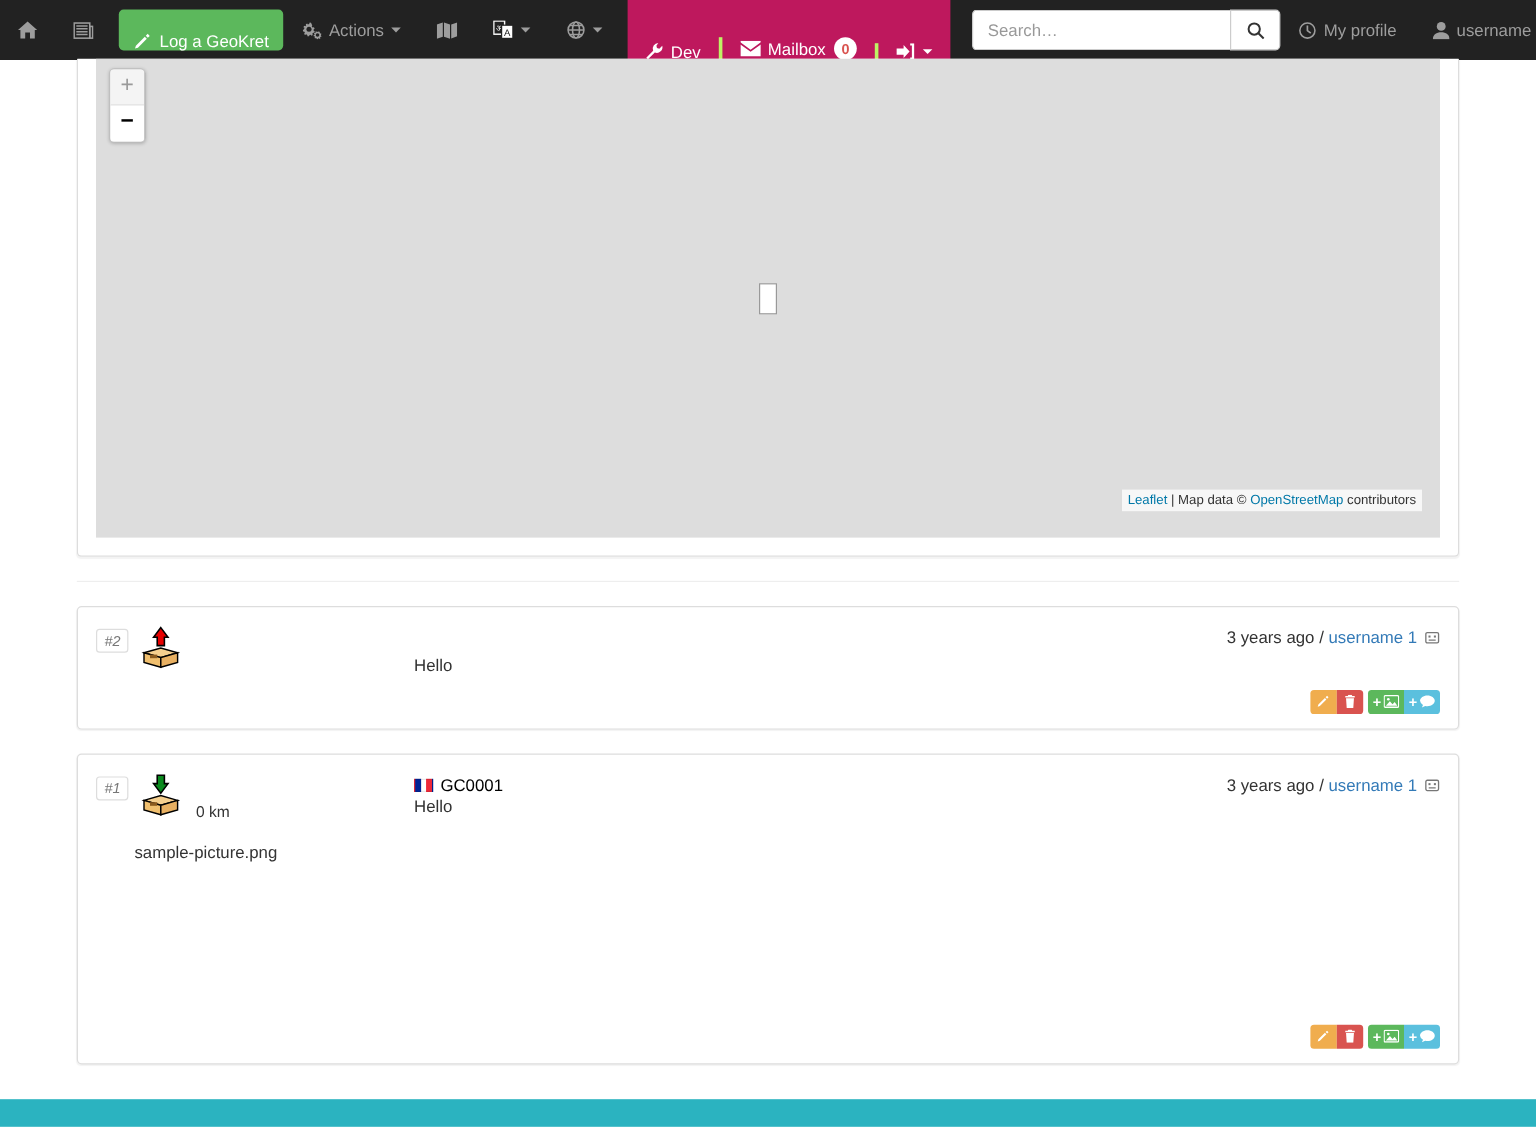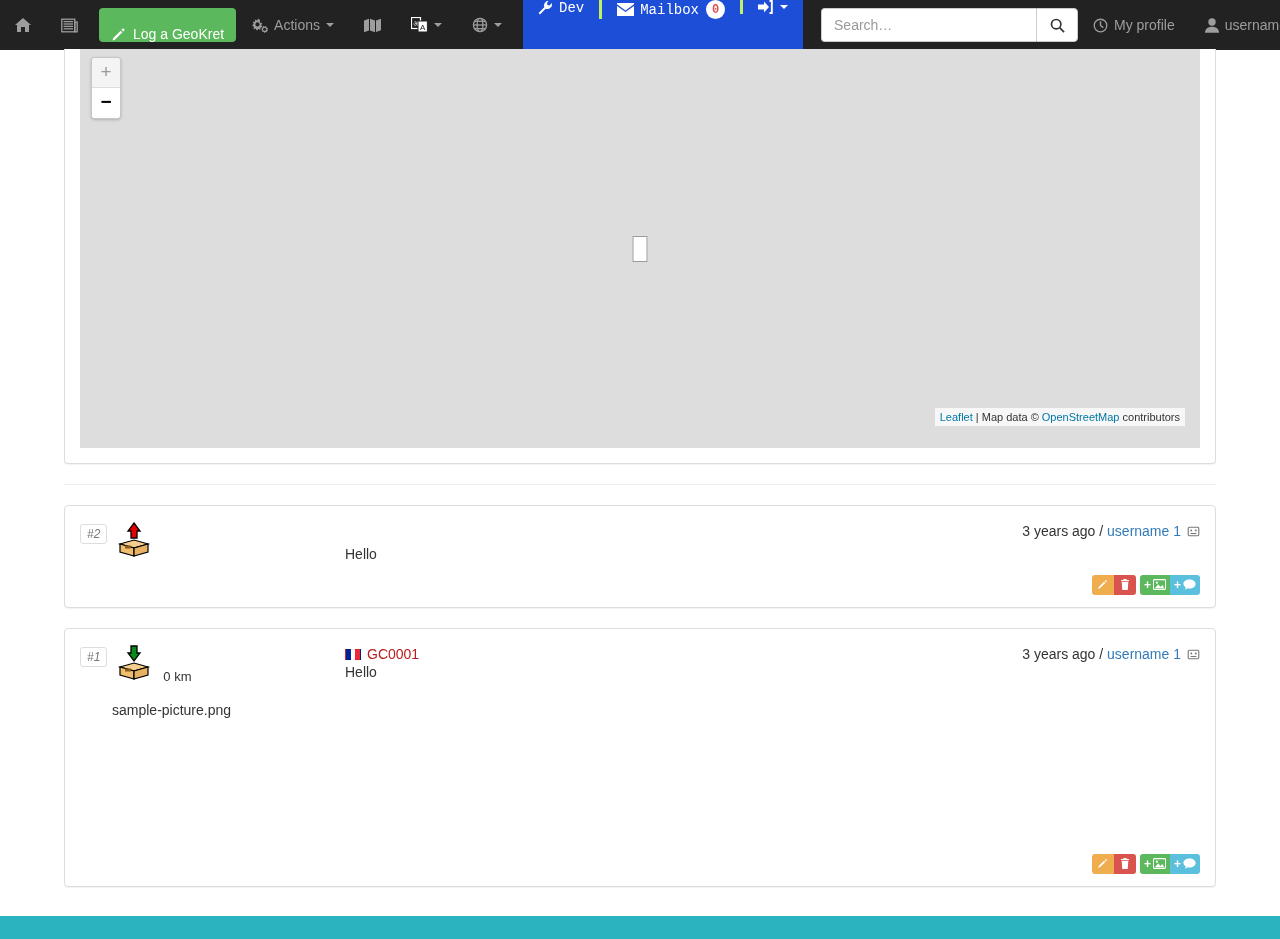--- a/index.html
+++ b/index.html
@@ -58,24 +58,23 @@
     height: 34px;
     margin: 8px 0 8px 6px;
     font-size: 14px;
     cursor: pointer;
     white-space: nowrap;
   }
   .btn-log .nav-label { margin-left: 7px; }
 
   .nav-red-group {
     display: flex;
-    align-items: flex-start;
-    background: #1d4ed8;
+    align-items: flex-end;
+    background: #be185d;
     margin-left: 6px;
-    font-family: Liberation Mono, monospace;
   }
   .nav-red-group .nav-item { color: #ffffff; }
   .nav-red-group .nav-item + .nav-item { border-left: 3px solid #bef264; }
 
   .badge {
     display: inline-flex;
     align-items: center;
     justify-content: center;
     min-width: 19px;
     height: 19px;
@@ -242,21 +241,21 @@
 
   .log-col-mid { flex: 1 1 auto; padding-left: 60px; padding-top: 2px; }
   .wpt-line { display: flex; align-items: center; margin-bottom: 1px; }
   .flag {
     display: inline-block;
     width: 16px; height: 11px;
     margin-right: 6px;
     background: linear-gradient(to right, #002395 0 33.33%, #ffffff 33.33% 66.66%, #ed2939 66.66% 100%);
     border: 1px solid rgba(0,0,0,.08);
   }
-  .wpt-link { color: #b91c1c; text-decoration: none; font-size: 14px; cursor: pointer; }
+  .wpt-link { color: #000000; text-decoration: none; font-size: 14px; cursor: pointer; }
   .log-text { color: #333333; font-size: 14px; line-height: 19px; }
   .log-text-only { padding-top: 22px; }
 
   .log-col-right { flex: 0 0 auto; text-align: right; padding-top: 2px; }
   .log-meta { font-size: 14px; color: #333333; white-space: nowrap; }
   .log-meta a { color: #337ab7; text-decoration: none; }
   .meta-icon { margin-left: 6px; vertical-align: -2px; }
 
   .log-picture { padding: 16px 0 0 32px; }
   .picture-alt {

